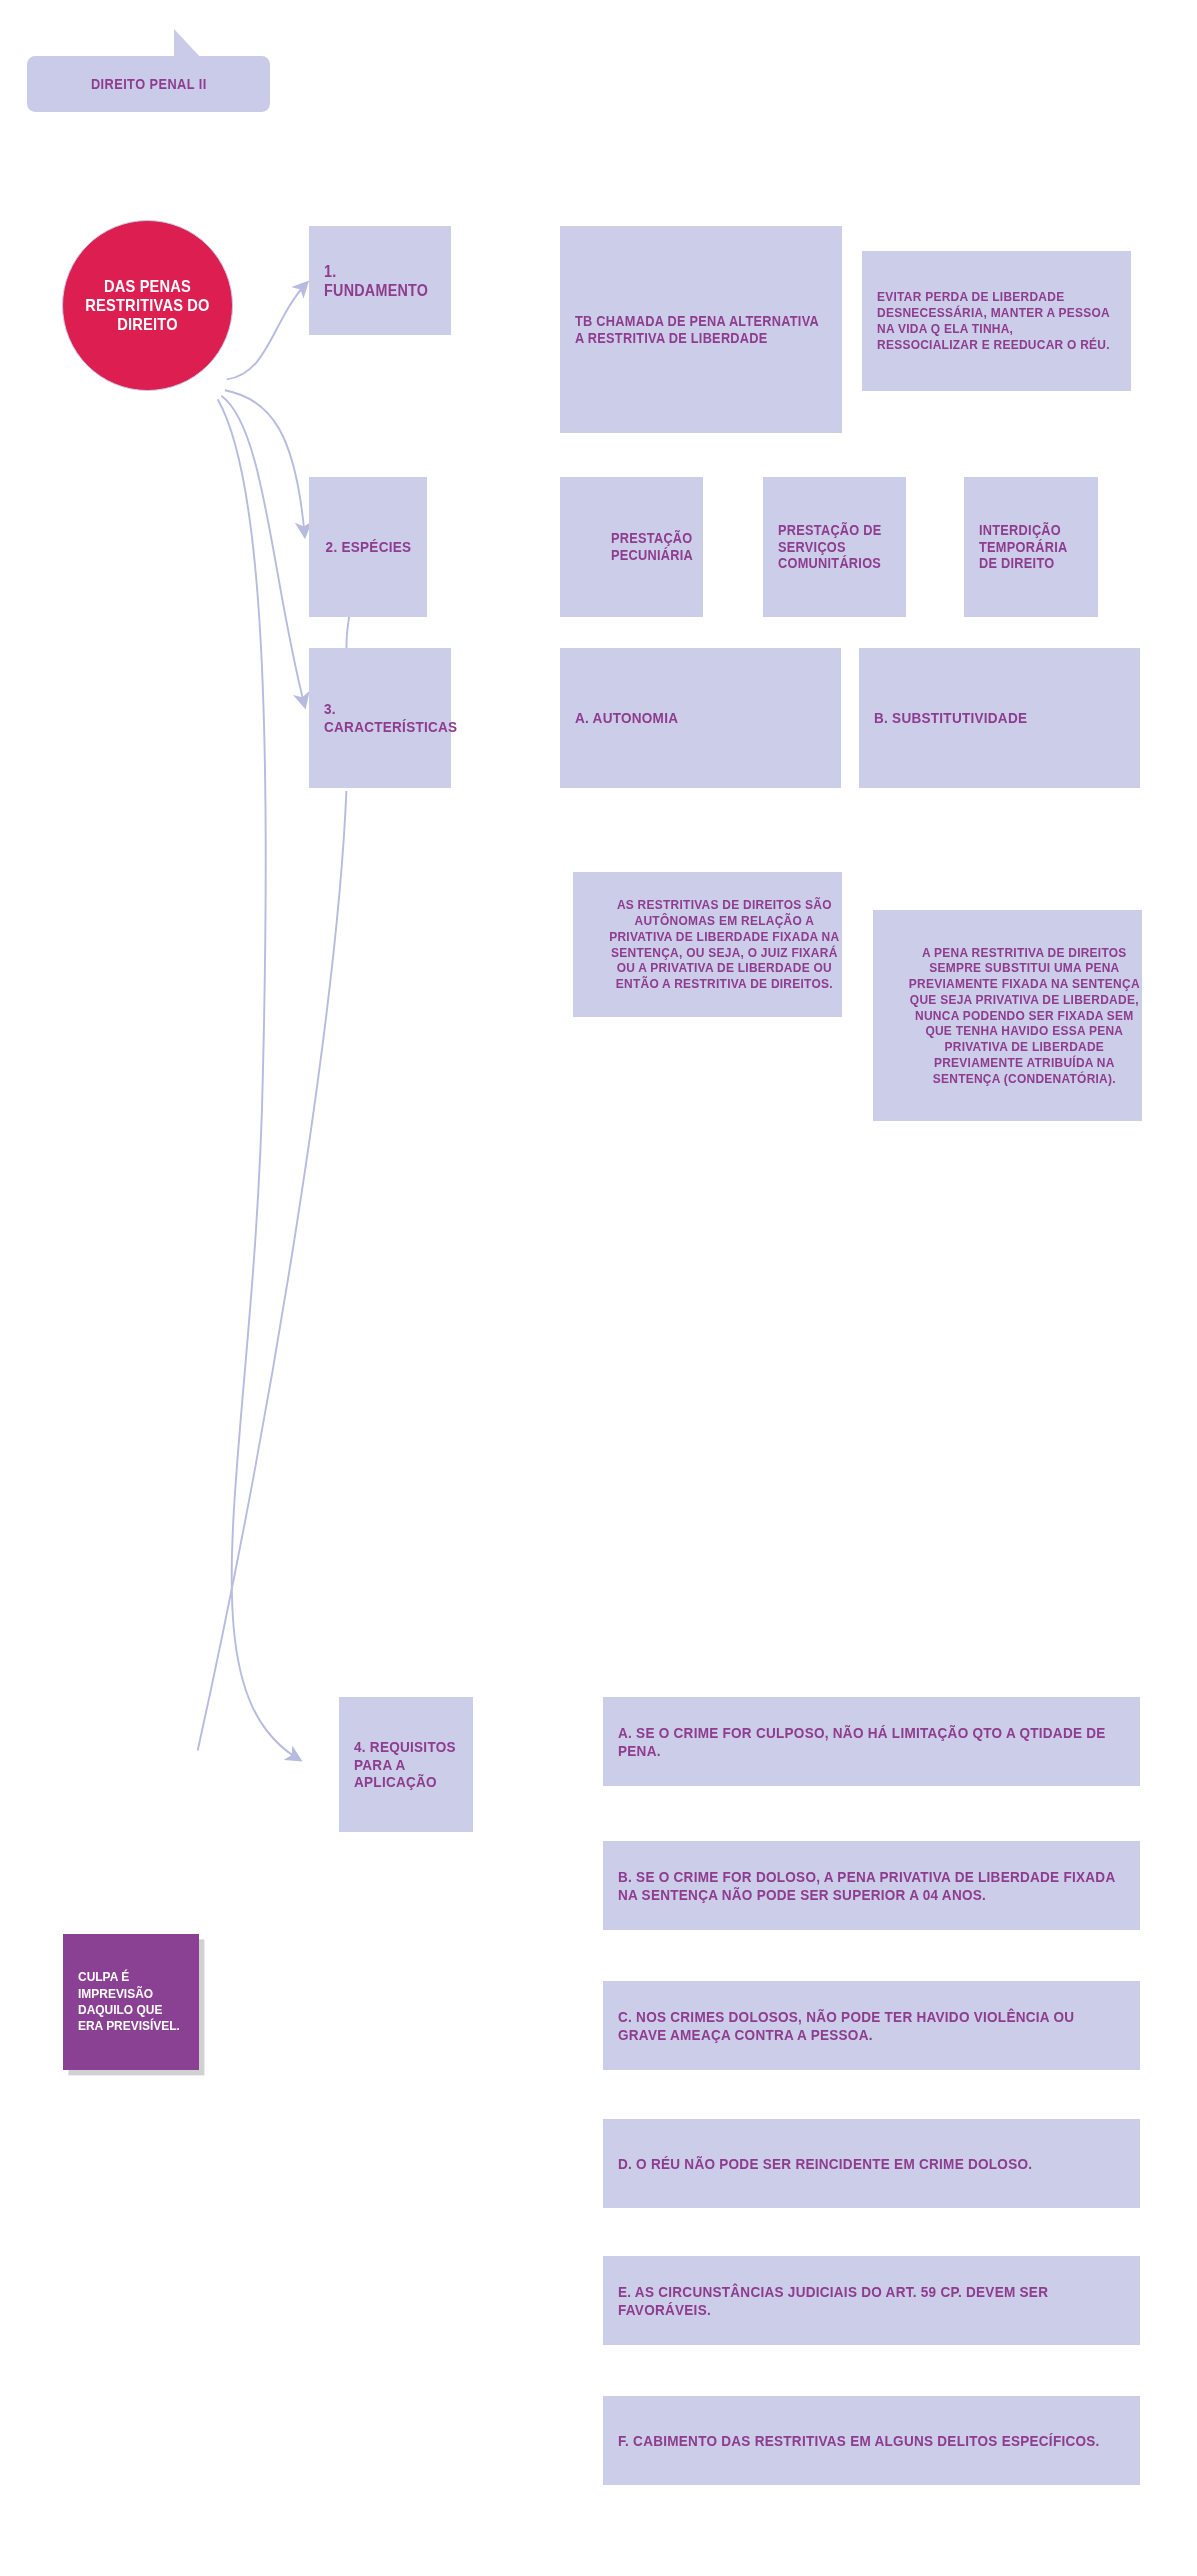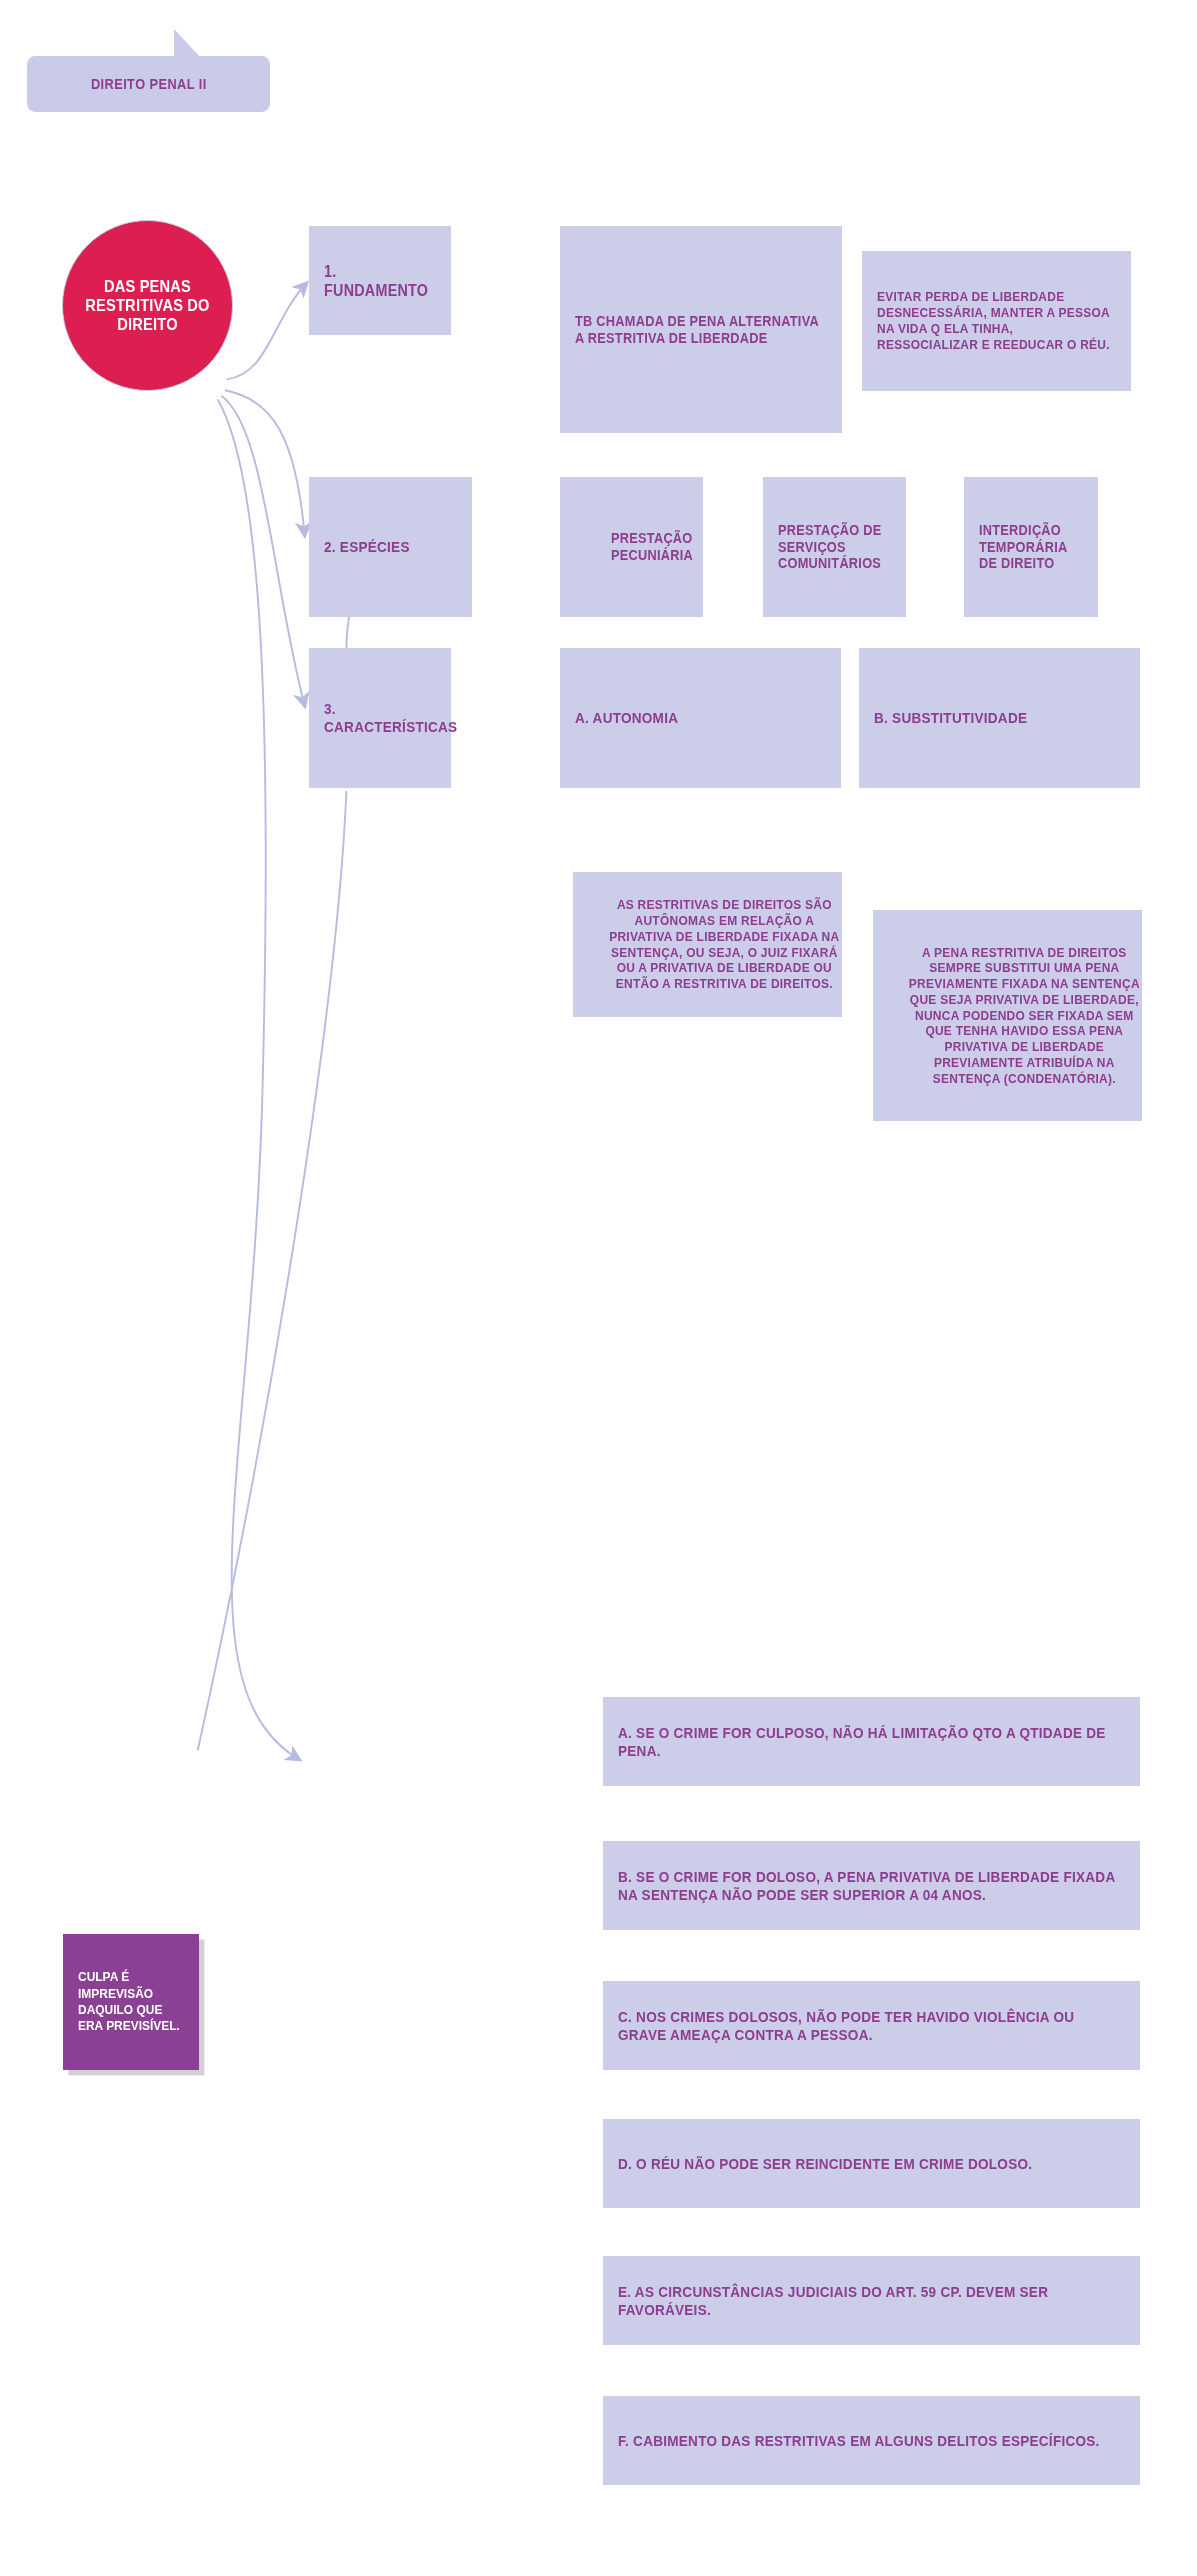--- a/index.html
+++ b/index.html
@@ -125,21 +125,21 @@
         <span class="t">TB CHAMADA DE PENA ALTERNATIVA A RESTRITIVA DE LIBERDADE</span>
       </div>
   </div>
 
   <div class="node bx s15" style="left:862px; top:251px; width:269px; height:140px;">
     <div class="pad">
         <span class="t">EVITAR PERDA DE LIBERDADE DESNECESSÁRIA, MANTER A PESSOA NA VIDA Q ELA TINHA, RESSOCIALIZAR E REEDUCAR O RÉU.</span>
       </div>
   </div>
 
-  <div class="node bx s17" style="left:309px; top:477px; width:163px; height:140px;">
+  <div class="node bx s17" style="left:309px; top:477px; width:118px; height:140px;text-align:center;">
     <div class="pad">
         <span class="t">2. ESPÉCIES</span>
       </div>
   </div>
 
   <div class="node bx s16" style="left:560px; top:477px; width:143px; height:140px;padding-left:36px;">
     <div class="pad">
         <span class="t">PRESTAÇÃO PECUNIÁRIA</span>
       </div>
   </div>
@@ -179,20 +179,25 @@
         <span class="t">AS RESTRITIVAS DE DIREITOS SÃO AUTÔNOMAS EM RELAÇÃO A PRIVATIVA DE LIBERDADE FIXADA NA SENTENÇA, OU SEJA, O JUIZ FIXARÁ OU A PRIVATIVA DE LIBERDADE OU ENTÃO A RESTRITIVA DE DIREITOS.</span>
       </div>
   </div>
 
   <div class="node bx ctr s15" style="left:873px; top:910px; width:269px; height:211px;">
     <div class="pad">
         <span class="t">A PENA RESTRITIVA DE DIREITOS SEMPRE SUBSTITUI UMA PENA PREVIAMENTE FIXADA NA SENTENÇA QUE SEJA PRIVATIVA DE LIBERDADE, NUNCA PODENDO SER FIXADA SEM QUE TENHA HAVIDO ESSA PENA PRIVATIVA DE LIBERDADE PREVIAMENTE ATRIBUÍDA NA SENTENÇA (CONDENATÓRIA).</span>
       </div>
   </div>
 
+  <div class="node bx s17" style="left:339px; top:1697px; width:134px; height:135px;">
+    <div class="pad">
+        <span class="t">4. REQUISITOS PARA A APLICAÇÃO</span>
+      </div>
+  </div>
 
   <div class="node bx s17" style="left:603px; top:1697px; width:537px; height:89px;">
     <div class="pad">
         <span class="t">A. SE O CRIME FOR CULPOSO, NÃO HÁ LIMITAÇÃO QTO A QTIDADE DE PENA.</span>
       </div>
   </div>
 
   <div class="node bx s17" style="left:603px; top:1841px; width:537px; height:89px;">
     <div class="pad">
         <span class="t">B. SE O CRIME FOR DOLOSO, A PENA PRIVATIVA DE LIBERDADE FIXADA NA SENTENÇA NÃO PODE SER SUPERIOR A 04 ANOS.</span>

